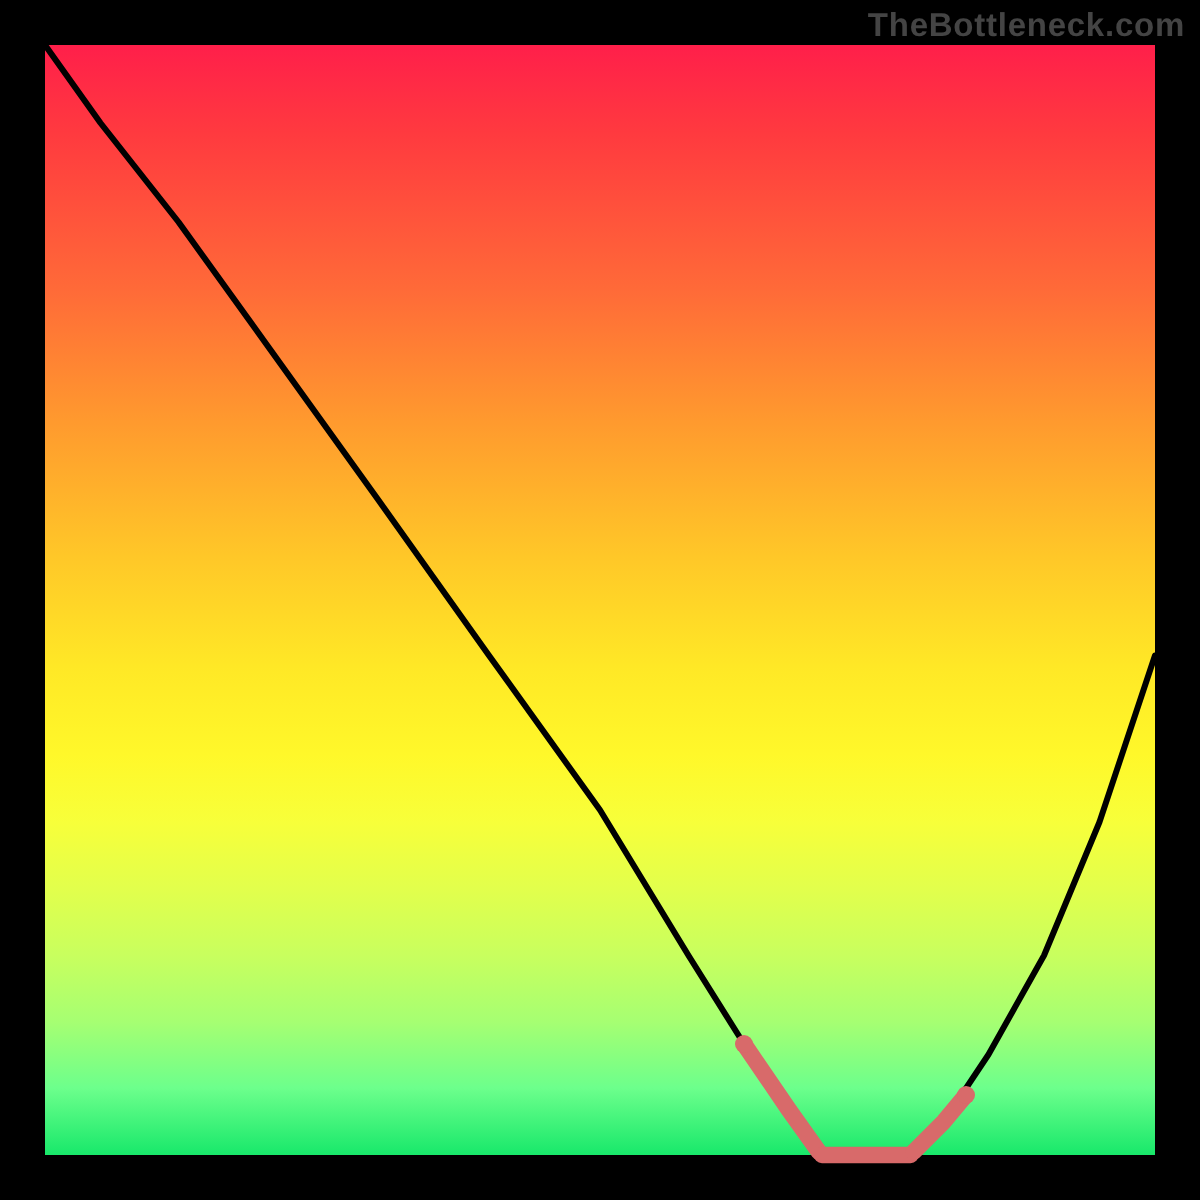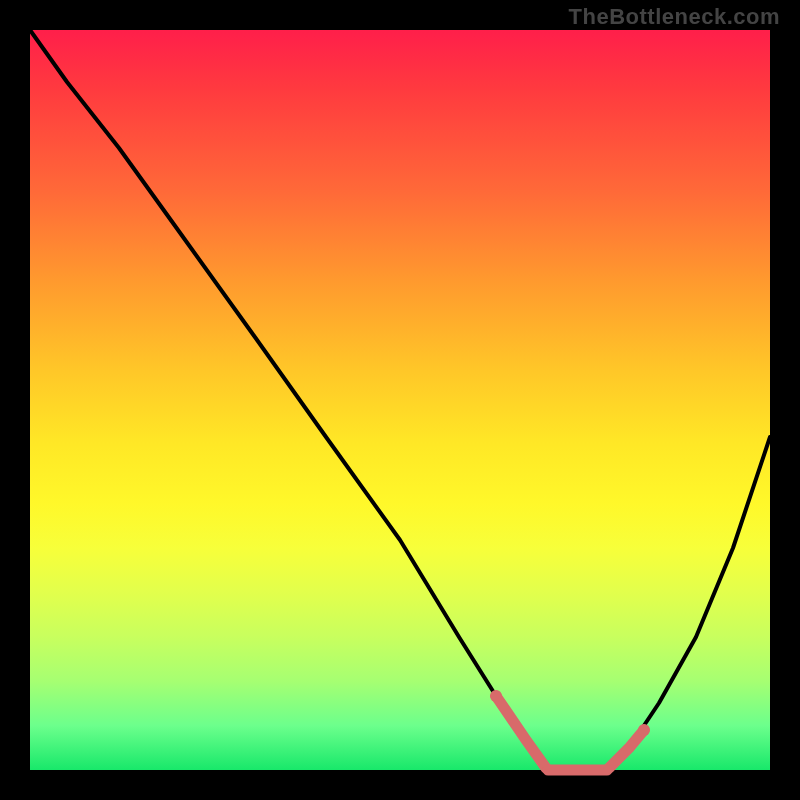--- a/index.html
+++ b/index.html
@@ -13,21 +13,21 @@
   }
   .frame {
     position: relative;
     width: 800px;
     height: 800px;
     background: #000;
   }
   .watermark {
     position: absolute;
     top: 4px;
-    right: 20px;
+    right: 10px;
     color: #444;
     font-size: 22px;
     font-weight: 600;
     letter-spacing: 0.5px;
     user-select: none;
   }
   .plot-area {
     position: absolute;
     left: 30px;
     top: 30px;

